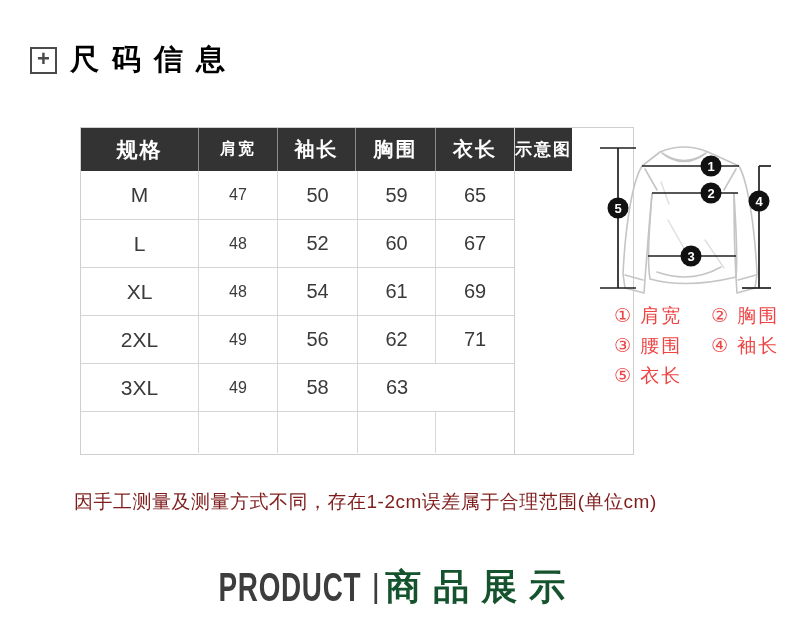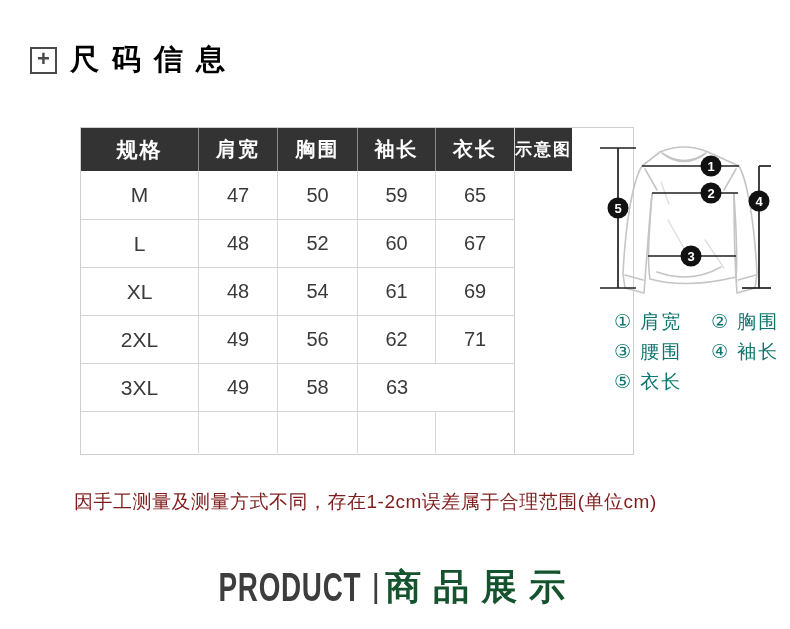--- a/index.html
+++ b/index.html
@@ -51,32 +51,32 @@
 
   .data-row { height:48px; display:flex; border-top:1px solid #d4d4d4; }
   .data-row:first-of-type { border-top:none; }
   .data-row.empty-row { height:42px; }
   .cell {
     display:flex; align-items:center; justify-content:center;
     color:#3a3a3a; border-right:1px solid #d7d7d7; height:100%;
   }
   .cell:last-child { border-right:none; }
   .cell-size { width:118px; font-size:21px; }
-  .c1 { width:79px; font-size:20px; }
+  .c1 { width:79px; font-size:16px; }
   .c2 { width:80px; font-size:20px; }
   .c3 { width:78px; font-size:20px; }
   .c4 { width:78px; font-size:20px; }
 
   .diagram-body { position:relative; flex:1; }
   .diagram-svg { position:absolute; left:0; top:0; }
 
   .legend {
-    position:absolute; left:42px; top:182px;
+    position:absolute; left:42px; top:176px;
     display:grid; grid-template-columns:97px auto; row-gap:7px;
-    font-size:19px; color:#0f766e; letter-spacing:2px; line-height:23px;
+    font-size:19px; color:#ef4444; letter-spacing:2px; line-height:23px;
     white-space:nowrap;
   }
 
   
   .measure-note {
     position:absolute; left:74px; top:489px;
     font-size:19px; color:#7f1d1d; letter-spacing:0.5px; white-space:nowrap;
   }
 
   
@@ -107,22 +107,22 @@
       <span>+</span>
     </div>
     <div class="page-title">尺码信息</div>
   </div>
 
   <div class="size-table">
     <div class="left-pane">
       <div class="header-row" id="header-left">
           <div class="h-cell cell-size">规格</div>
           <div class="h-cell c1">肩宽</div>
+          <div class="h-cell c3">袖长</div>
           <div class="h-cell c2">胸围</div>
-          <div class="h-cell c3">袖长</div>
           <div class="h-cell c4">衣长</div>
         </div>
       <div id="rows-container">
           <div class="data-row">
             <div class="cell cell-size">M</div>
             <div class="cell c1">47</div>
             <div class="cell c2">50</div>
             <div class="cell c3">59</div>
             <div class="cell c4">65</div>
           </div>

